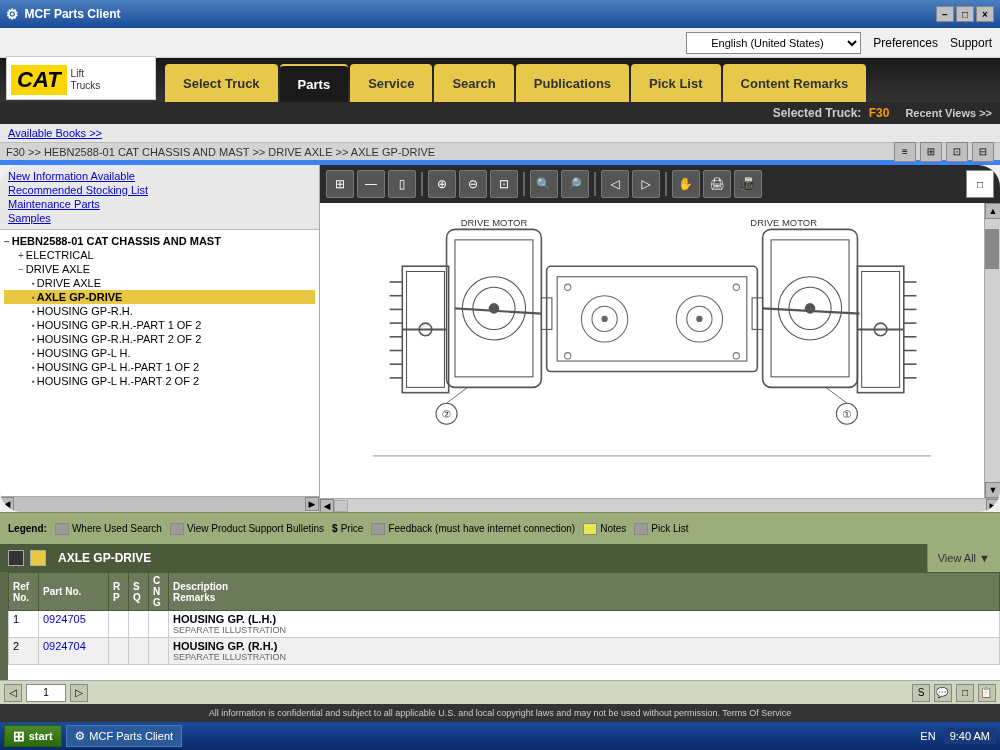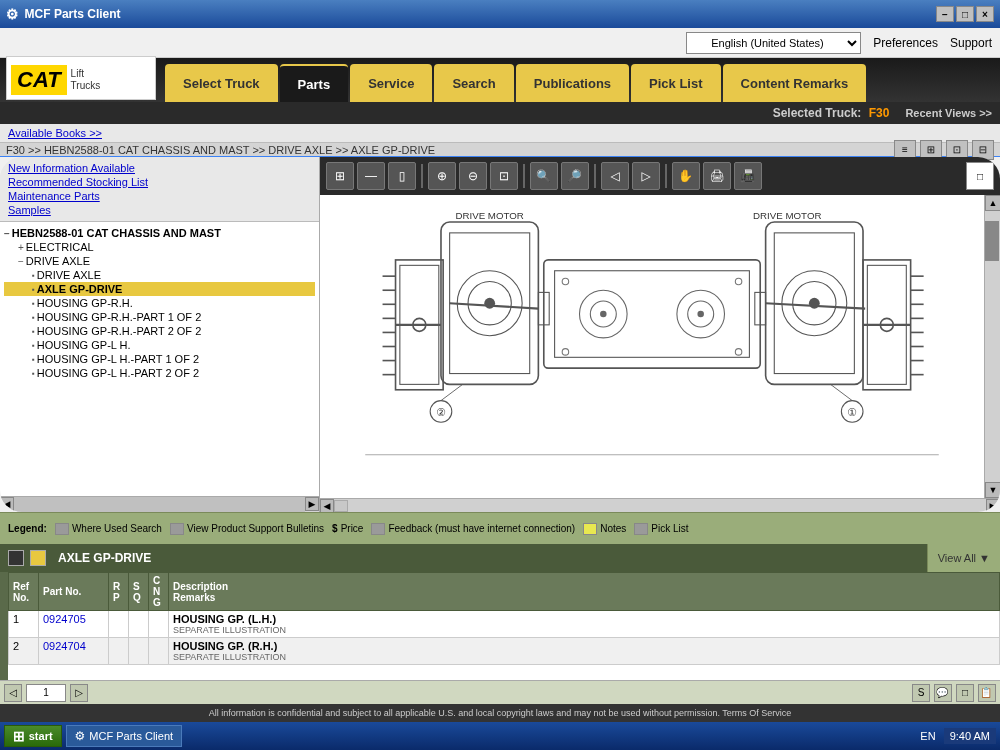--- a/index.html
+++ b/index.html
@@ -57,22 +57,22 @@
 
     
     #selectedtruck-bar {
       height: 22px; background: #2a2a2a; display: flex; align-items: center;
       justify-content: flex-end; padding: 0 8px;
       color: #ff9900; font-size: 12px; font-weight: bold;
     }
 
     
     #breadcrumb-bar {
-      height: 14px; background: #d4d4d4; display: flex; align-items: center;
-      justify-content: space-between; padding: 0 6px; border-bottom: 1px solid #3b82f6;
+      height: 22px; background: #d4d4d4; display: flex; align-items: center;
+      justify-content: space-between; padding: 0 6px; border-bottom: 5px solid #3b82f6;
     }
     #breadcrumb-text { font-size: 11px; color: #333; }
     #breadcrumb-icons { display: flex; gap: 4px; }
     .bc-icon { width: 22px; height: 20px; background: #c0c0c0; border: 1px solid #888;
       display: flex; align-items: center; justify-content: center; font-size: 10px; cursor: pointer; }
 
     
     #main-content { display: flex; flex: 1; overflow: hidden; }
 
     

